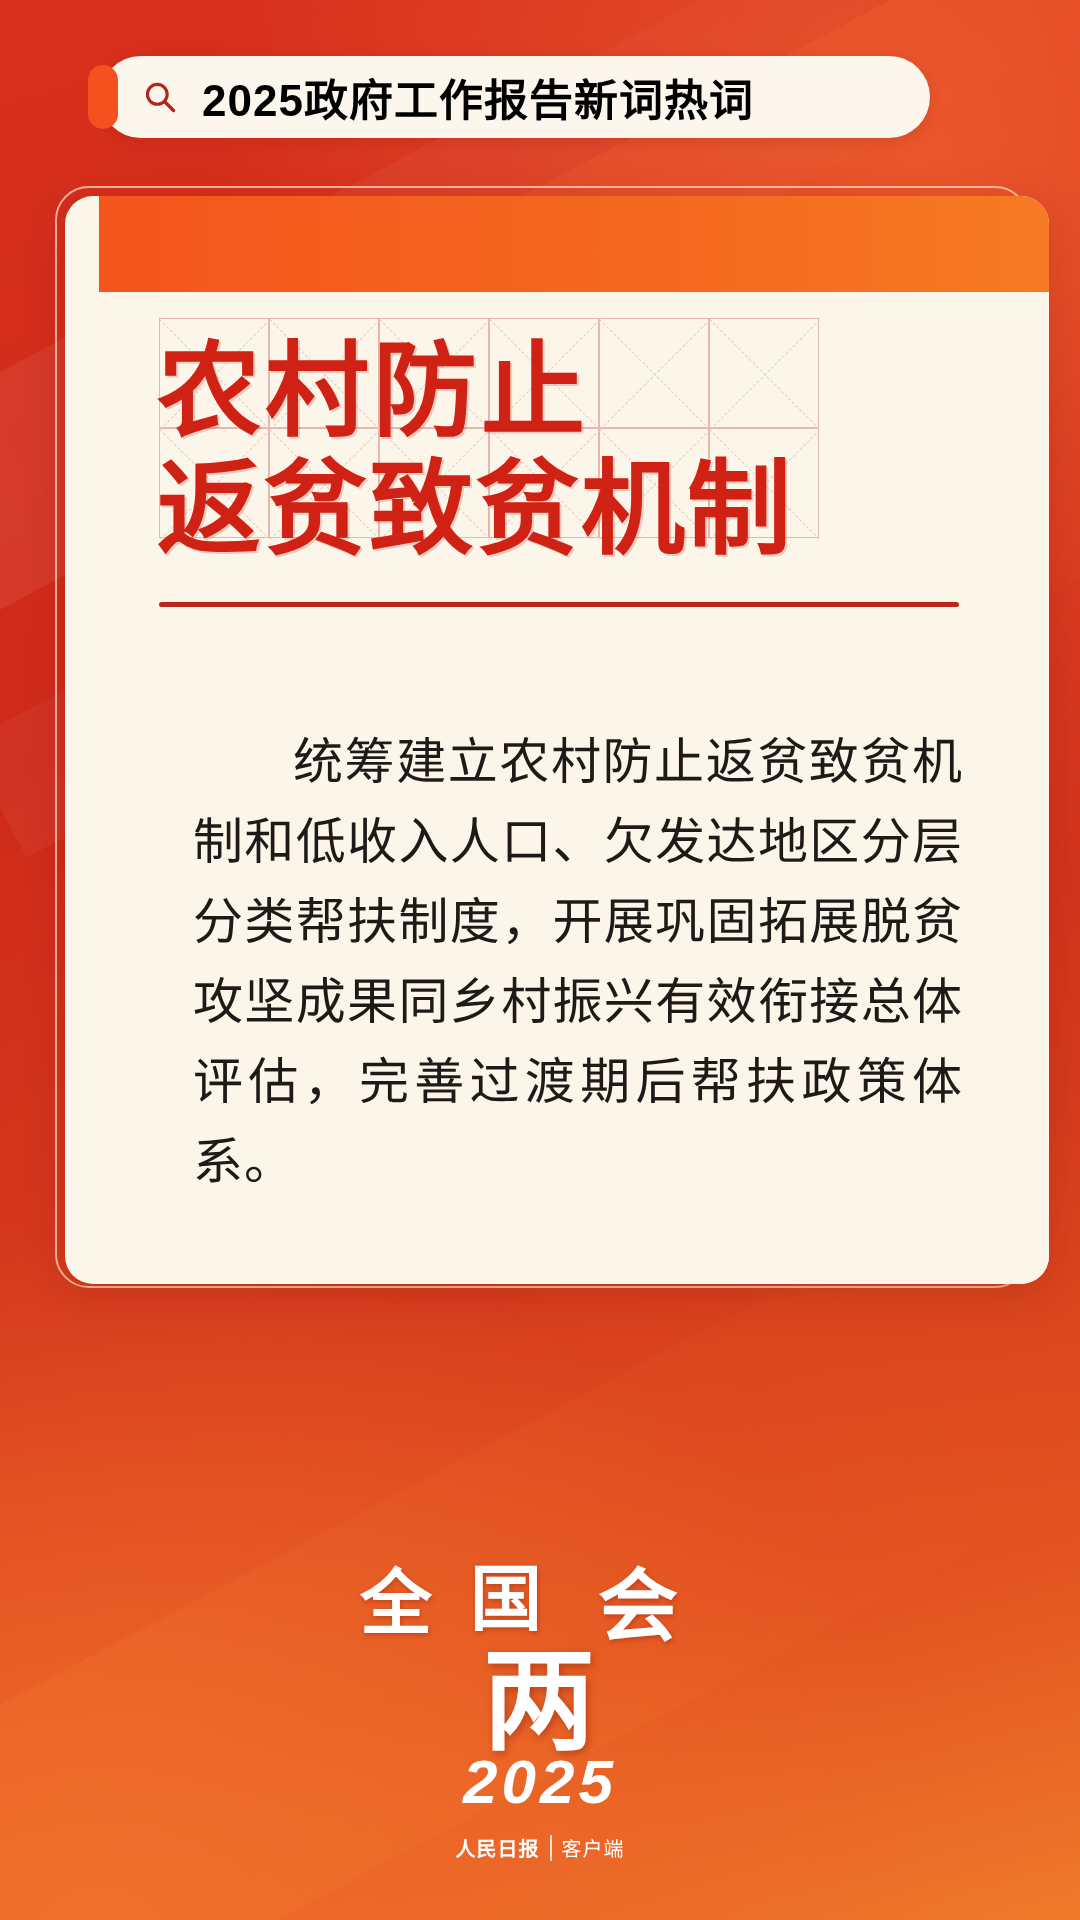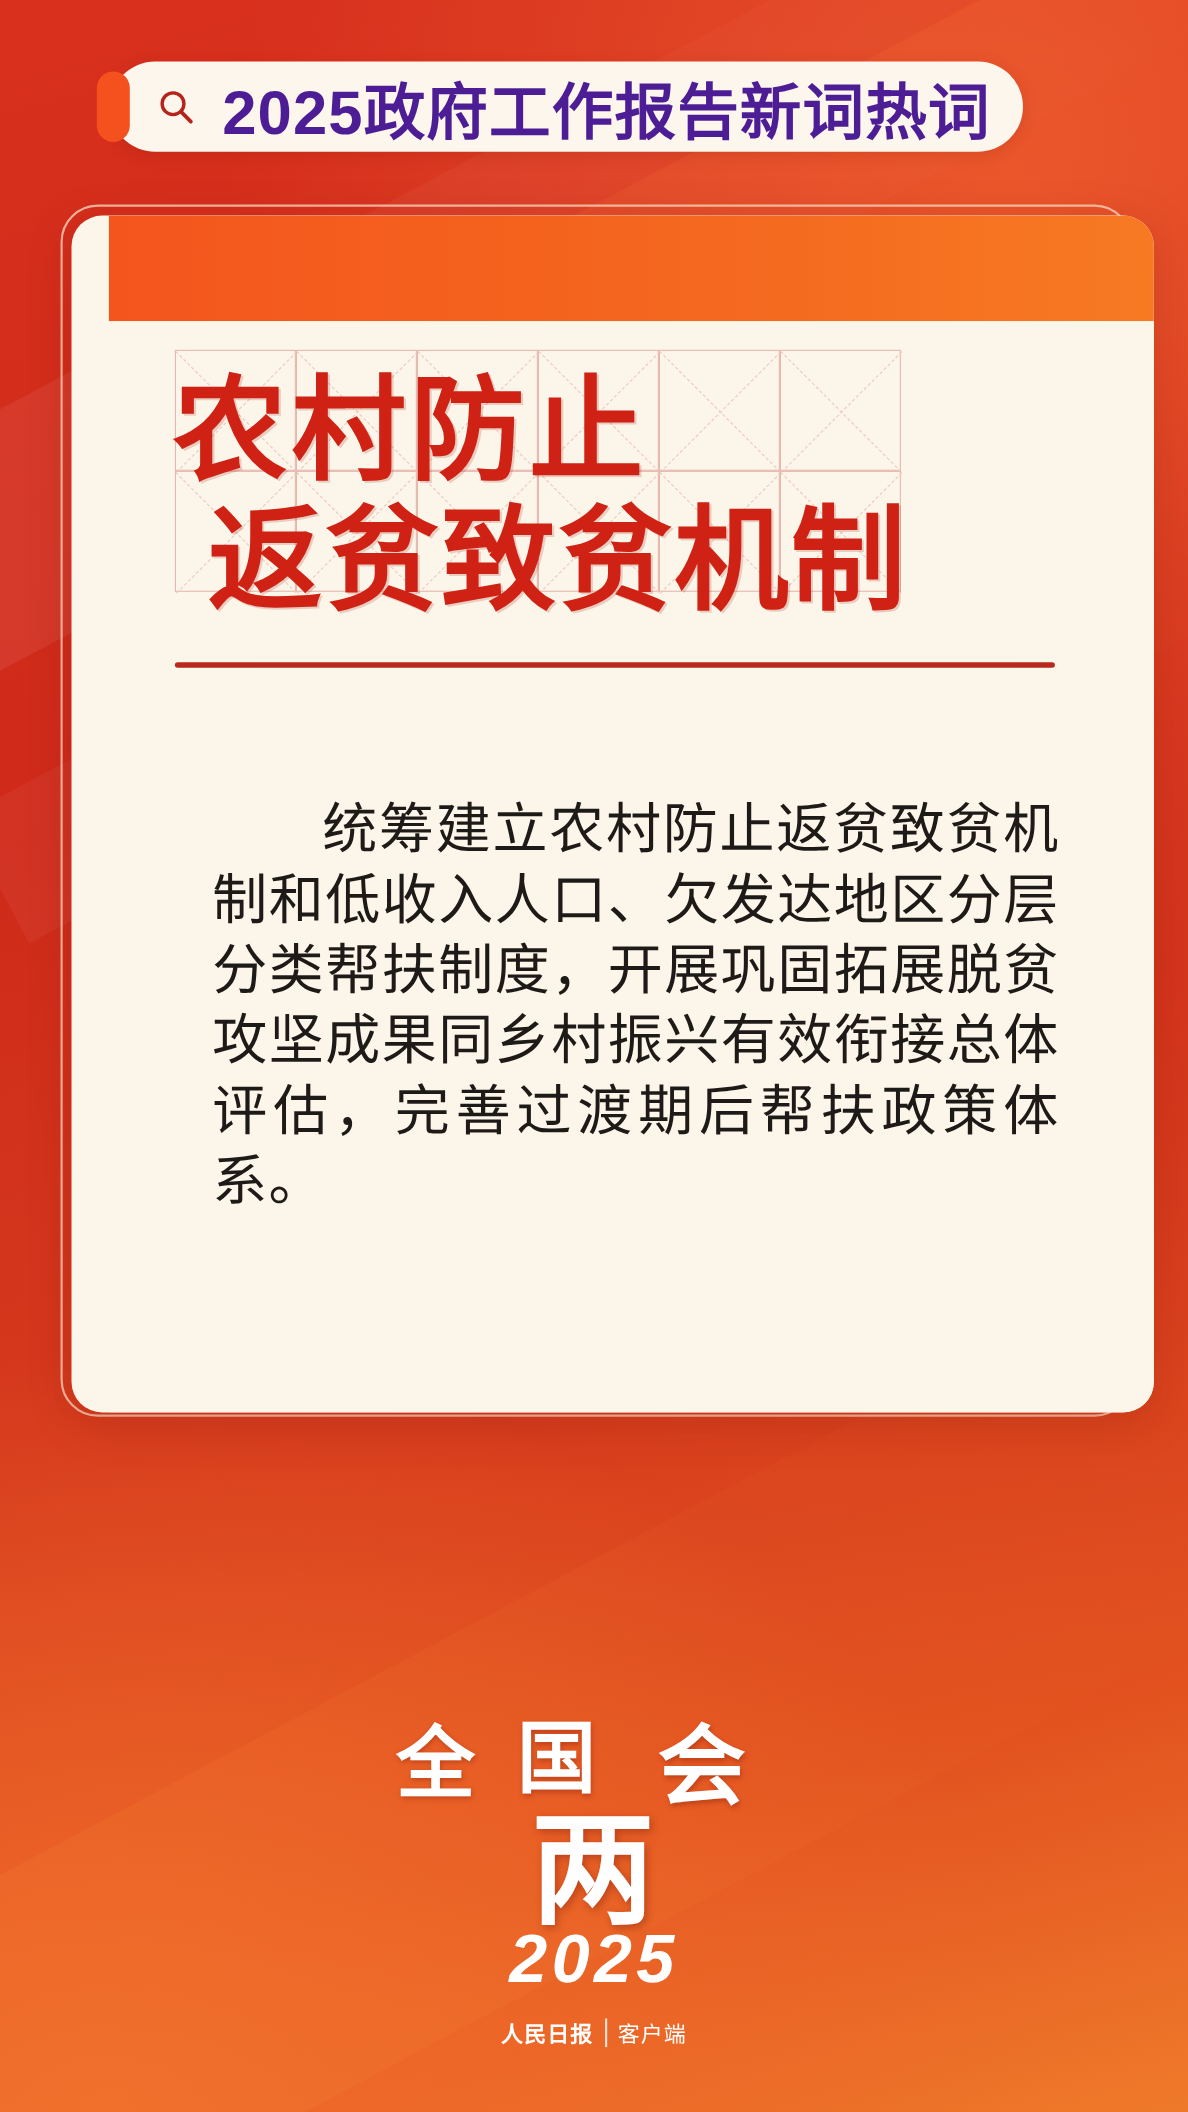--- a/index.html
+++ b/index.html
@@ -63,24 +63,24 @@
   }
   .search-icon {
     margin-left: 42px;
     width: 36px;
     height: 36px;
     flex: none;
     display: block;
   }
   .header-title {
     margin-left: 24px;
-    font-size: 56px;
+    font-size: 44px;
     font-weight: bold;
     letter-spacing: 1px;
-    color: #4c1d95;
+    color: #000000;
     white-space: nowrap;
     font-family: "Liberation Sans", "DejaVu Sans", sans-serif;
   }
 
   
   .card-outline {
     position: absolute;
     left: 55px;
     top: 186px;
     width: 970px;
@@ -144,40 +144,40 @@
     top: 40px;
     width: 820px;
     color: #cf2114;
     font-weight: bold;
     font-size: 104px;
     line-height: 118px;
     letter-spacing: 4px;
     font-family: "DejaVu Sans", "Liberation Sans", sans-serif;
     text-shadow: 2px 2px 0 rgba(160,20,10,.18);
   }
-  .headline .line2 { letter-spacing: 2px; margin-left: 32px; }
+  .headline .line2 { letter-spacing: 2px; }
 
   .rule {
     position: absolute;
     left: 60px;
     top: 310px;
     width: 800px;
     height: 5px;
     background: #b8281c;
     border-radius: 3px;
   }
 
   .paragraph {
     position: absolute;
     left: 94px;
     top: 430px;
     width: 770px;
     font-family: "DejaVu Serif", "Liberation Serif", serif;
     font-size: 50px;
-    line-height: 64px;
+    line-height: 80px;
     color: #1e1a17;
     text-align: justify;
     text-indent: 100px;
     letter-spacing: 1px;
   }
 
   
   .footer {
     position: absolute;
     left: 0;

